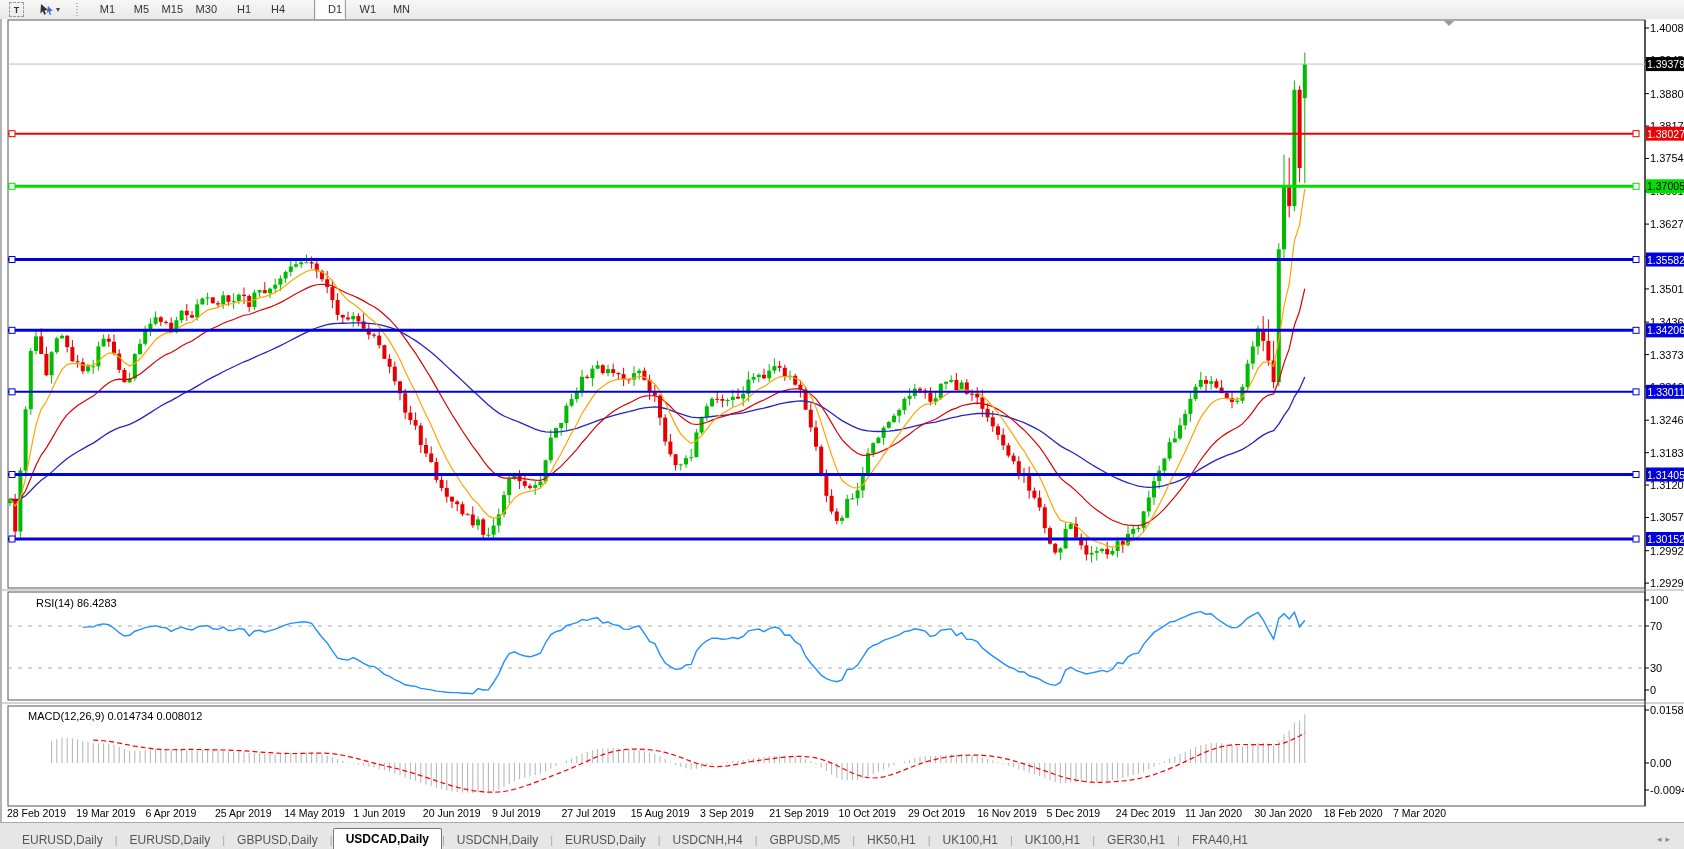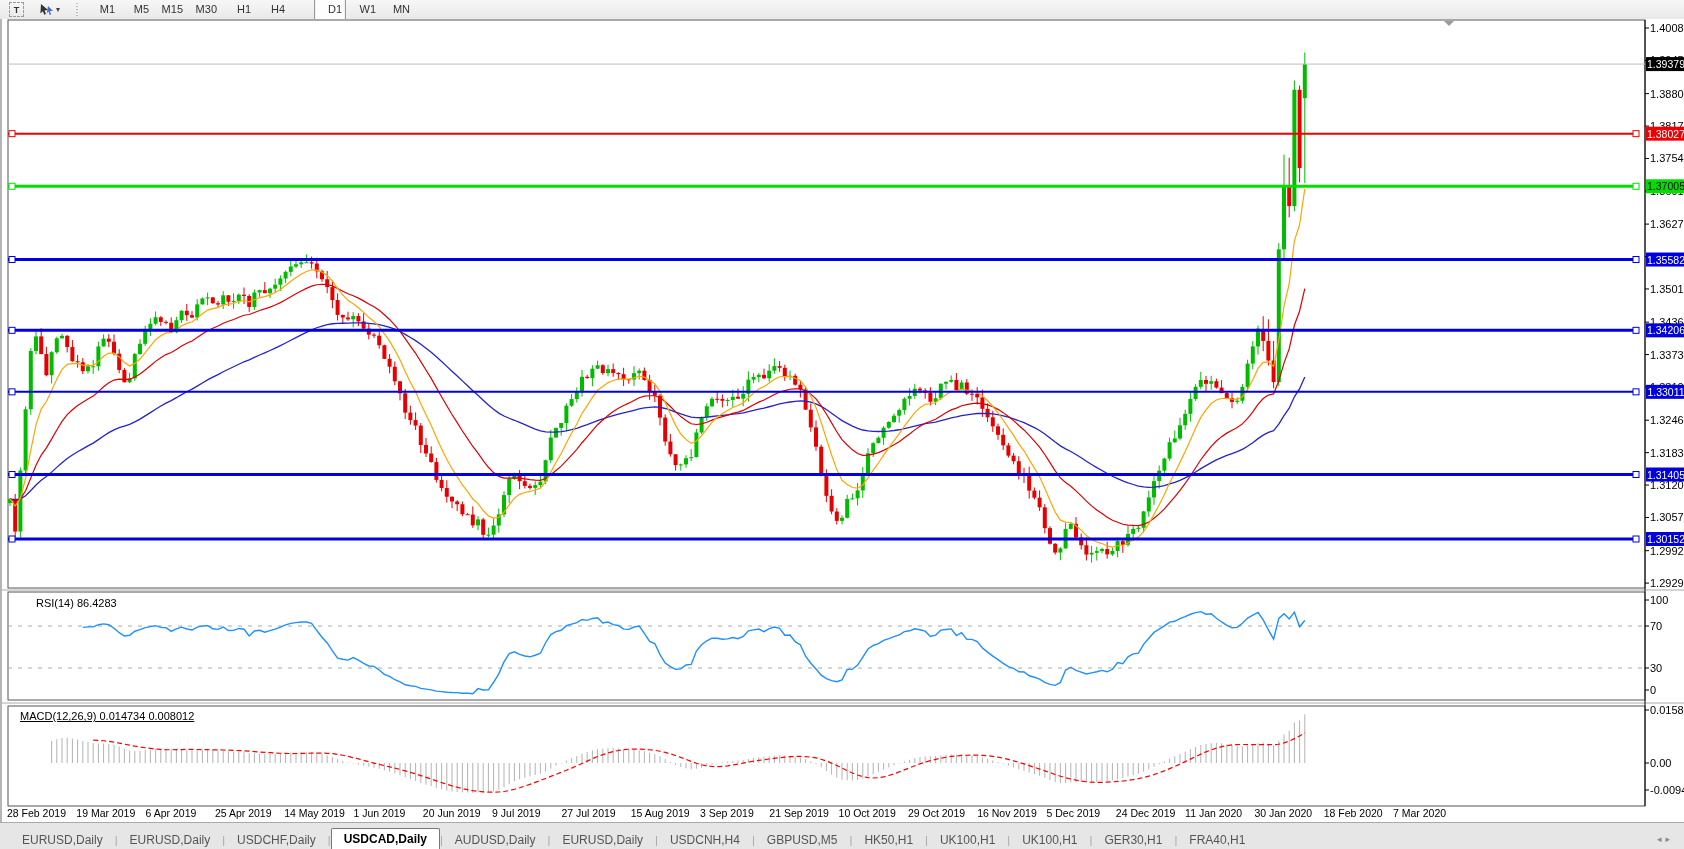--- a/index.html
+++ b/index.html
@@ -980,35 +980,35 @@
       <text x="1044.5" y="817" font-size="10.5" fill="#000">5 Dec 2019</text>
       <text x="1113.8" y="817" font-size="10.5" fill="#000">24 Dec 2019</text>
       <text x="1183.1" y="817" font-size="10.5" fill="#000">11 Jan 2020</text>
       <text x="1252.3999999999999" y="817" font-size="10.5" fill="#000">30 Jan 2020</text>
       <text x="1321.7" y="817" font-size="10.5" fill="#000">18 Feb 2020</text>
       <text x="1391" y="817" font-size="10.5" fill="#000">7 Mar 2020</text>
     </svg>
 
 
   <div class="overlay-label" style="left:10px;top:578px;margin-left:24px;">RSI(14) 86.4283</div>
-  <div class="overlay-label" style="left:18px;top:691px;text-decoration:underline;">MACD(12,26,9) 0.014734 0.008012</div>
+  <div class="overlay-label" style="left:26px;top:691px;">MACD(12,26,9) 0.014734 0.008012</div>
 </div>
 
 <div class="tabbar">
   <div style="width:10px;"></div>
   <div id="tabs-container" style="display:flex;align-items:flex-end;">
       <div class="tab">EURUSD,Daily</div>
       <span class="tab-sep">|</span>
       <div class="tab">EURUSD,Daily</div>
       <span class="tab-sep">|</span>
-      <div class="tab">USDCHF,Daily</div>
+      <div class="tab">GBPUSD,Daily</div>
       <span class="tab-sep">|</span>
       <div class="tab active">USDCAD,Daily</div>
       <span class="tab-sep">|</span>
-      <div class="tab">AUDUSD,Daily</div>
+      <div class="tab">USDCNH,Daily</div>
       <span class="tab-sep">|</span>
       <div class="tab">EURUSD,Daily</div>
       <span class="tab-sep">|</span>
       <div class="tab">USDCNH,H4</div>
       <span class="tab-sep">|</span>
       <div class="tab">GBPUSD,M5</div>
       <span class="tab-sep">|</span>
       <div class="tab">HK50,H1</div>
       <span class="tab-sep">|</span>
       <div class="tab">UK100,H1</div>

